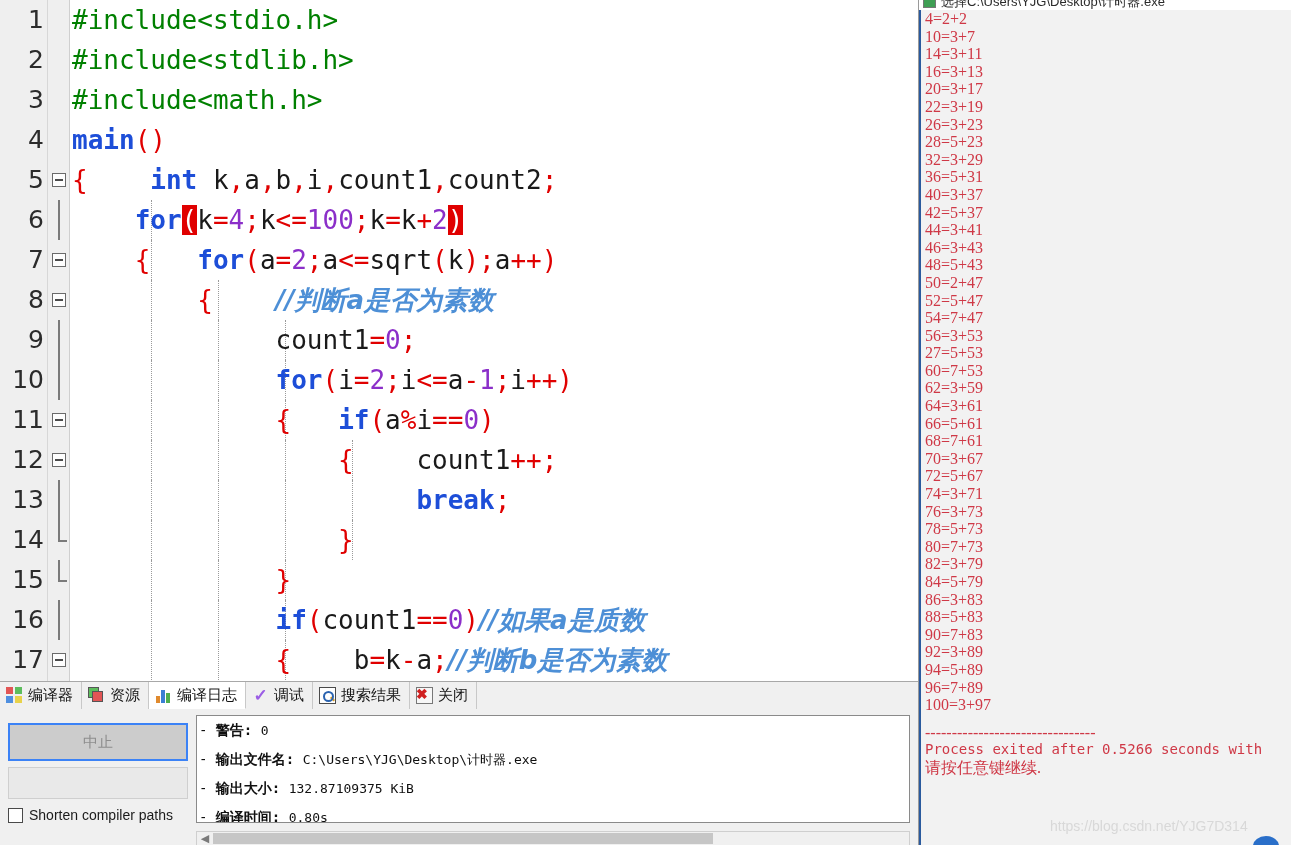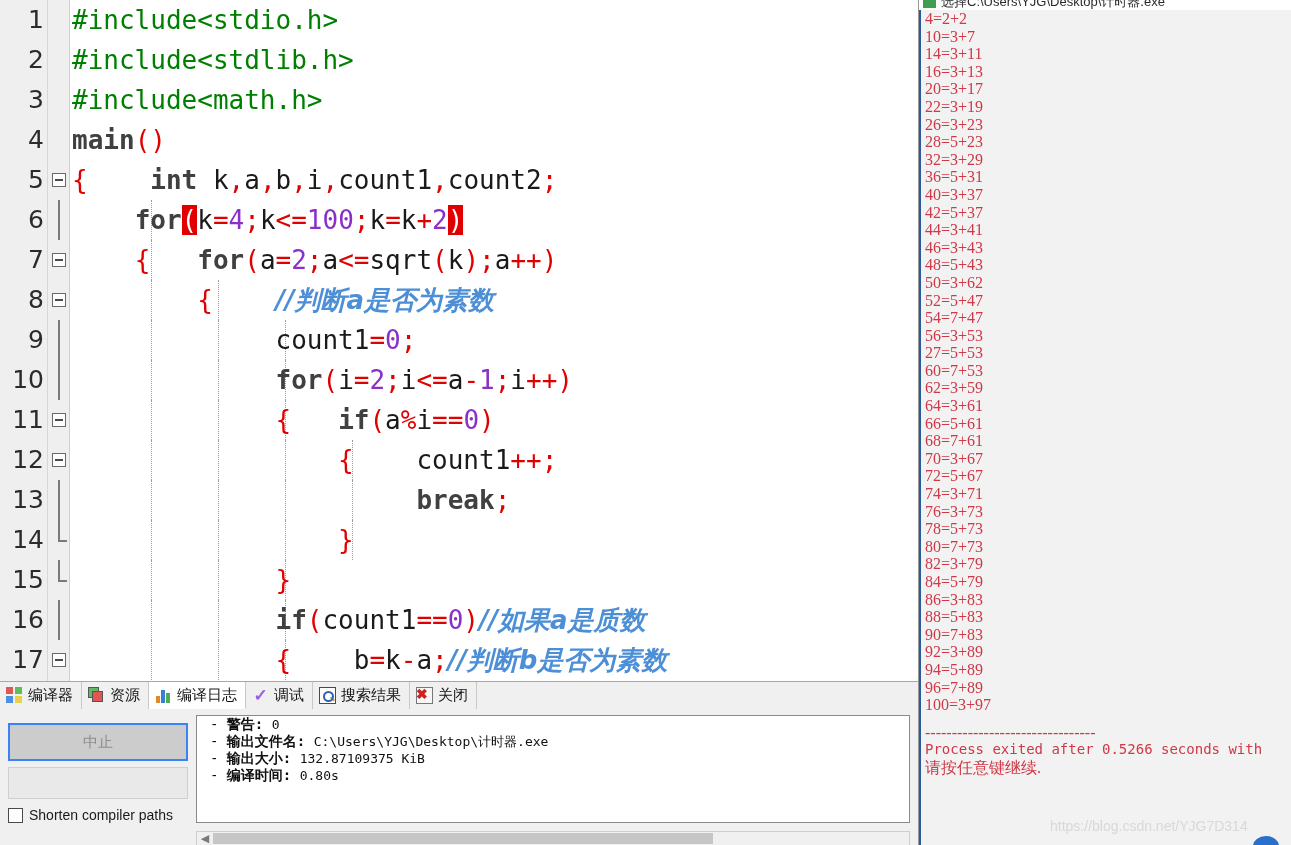--- a/index.html
+++ b/index.html
@@ -67,21 +67,21 @@
     width: 2px; height: 22px; background: #7a7a7a;
   }
   .foldend::after {
     content: ""; position: absolute; left: 0; top: 20px;
     width: 9px; height: 2px; background: #7a7a7a;
   }
   .codetext {
     position: absolute; left: 72px; top: 0;
     height: 40px; line-height: 40px;
   }
-  .kw   { color: #404040; font-weight: bold; }
+  .kw   { color: #1d4ed8; font-weight: bold; }
   .pre  { color: #008000; }
   .punc { color: #e00000; }
   .num  { color: #8b2fc9; }
   .id   { color: #1a1a1a; }
   .cmt  { color: #4d8fd6; font-style: italic; font-family: "DejaVu Sans", sans-serif; font-weight: bold; }
   .brmatch { background: #e00000; color: #ffffff; }
   
   .guide {
     position: absolute; top: 0; width: 1px; height: 40px;
     border-left: 1px dotted #9a9a9a;
@@ -171,21 +171,21 @@
   }
   #log-area {
     position: absolute; left: 196px; top: 6px;
     width: 714px; height: 108px;
     background: #ffffff; border: 1px solid #8a8a8a;
     overflow: hidden;
   }
   .log-line {
     font-family: "DejaVu Sans Mono", monospace;
     font-size: 14px; color: #101010;
-    line-height: 17px; padding-left: 13px; white-space: pre;
+    line-height: 28px; padding-left: 2px; white-space: pre;
   }
   .log-line b { font-weight: bold; }
   .log-val { font-family: "DejaVu Sans Mono", monospace; font-size: 13px; }
   #log-hscroll {
     position: absolute; left: 196px; top: 122px;
     width: 714px; height: 15px; background: #f0f0f0;
     border: 1px solid #cfcfcf;
   }
   #log-hscroll .arrow {
     position: absolute; left: 1px; top: 0; width: 14px; height: 13px;
@@ -362,21 +362,21 @@
         <div class="con-line">22=3+19</div>
         <div class="con-line">26=3+23</div>
         <div class="con-line">28=5+23</div>
         <div class="con-line">32=3+29</div>
         <div class="con-line">36=5+31</div>
         <div class="con-line">40=3+37</div>
         <div class="con-line">42=5+37</div>
         <div class="con-line">44=3+41</div>
         <div class="con-line">46=3+43</div>
         <div class="con-line">48=5+43</div>
-        <div class="con-line">50=3+62</div>
+        <div class="con-line">50=2+47</div>
         <div class="con-line">52=5+47</div>
         <div class="con-line">54=7+47</div>
         <div class="con-line">56=3+53</div>
         <div class="con-line">27=5+53</div>
         <div class="con-line">60=7+53</div>
         <div class="con-line">62=3+59</div>
         <div class="con-line">64=3+61</div>
         <div class="con-line">66=5+61</div>
         <div class="con-line">68=7+61</div>
         <div class="con-line">70=3+67</div>

